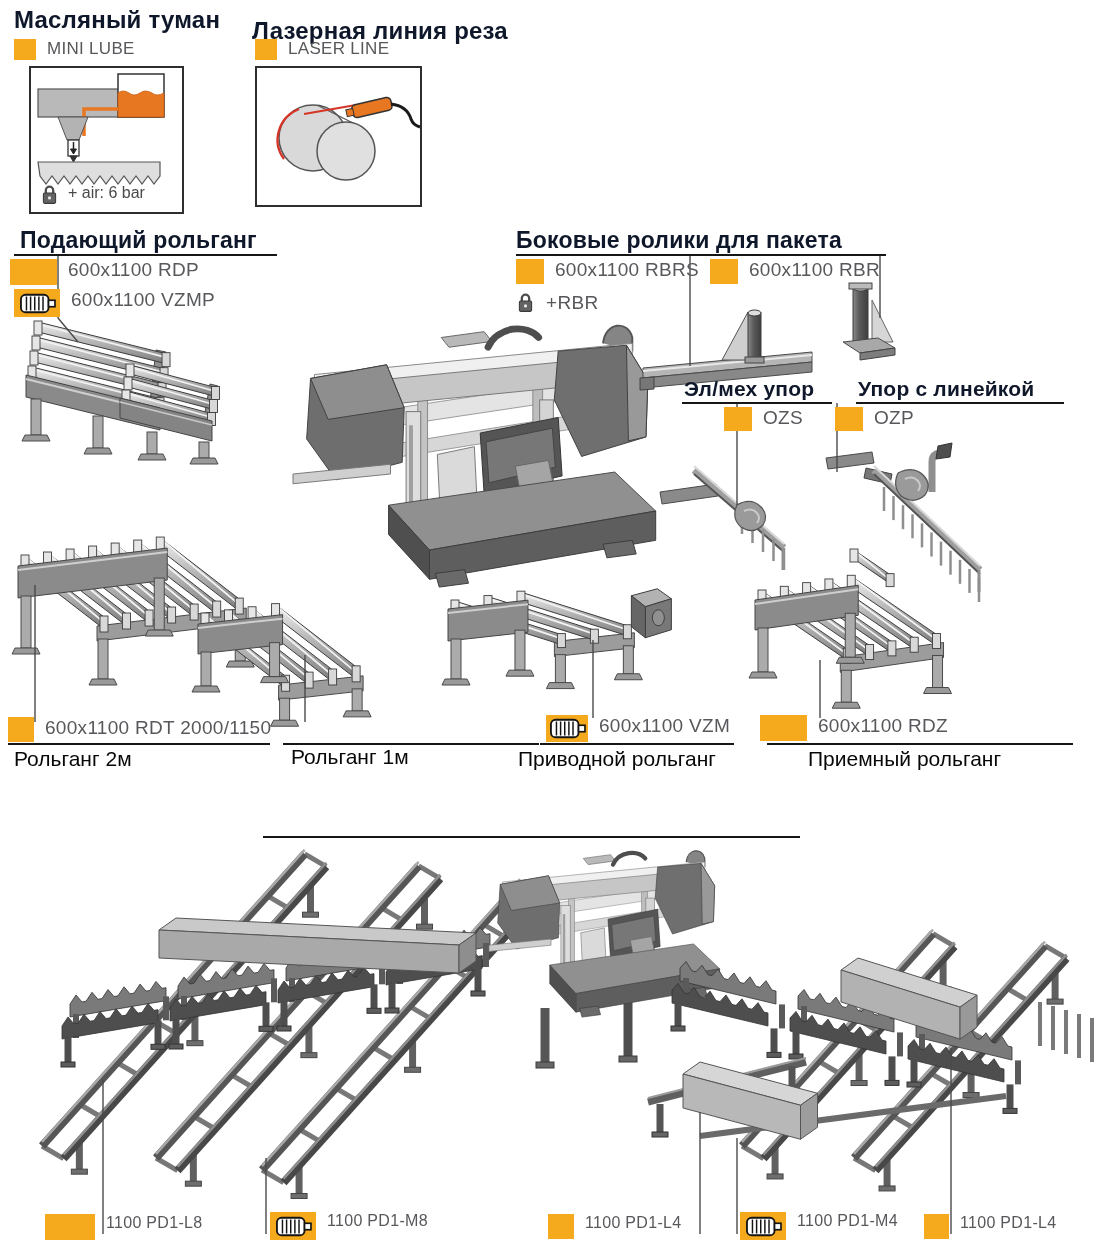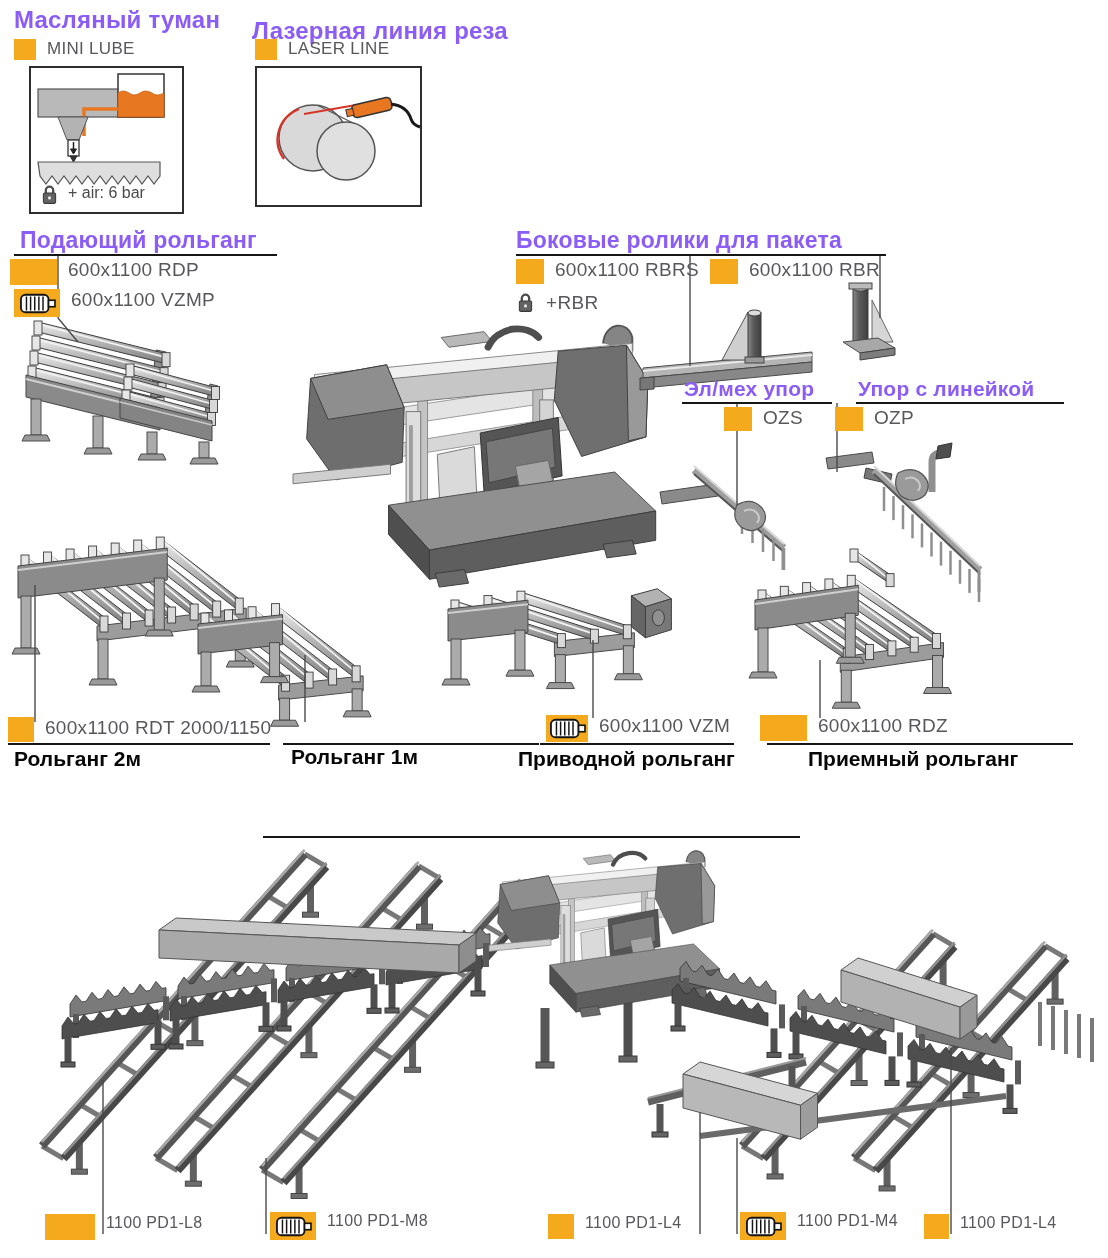--- a/index.html
+++ b/index.html
@@ -1,35 +1,35 @@
 <!DOCTYPE html>
 <html><head>
 <meta charset="utf-8">
 <style>
   *{margin:0;padding:0;box-sizing:border-box}
   html,body{background:#fff}
   body{width:1108px;height:1258px;position:relative;font-family:"Liberation Sans","DejaVu Sans",sans-serif}
   #page{position:absolute;left:0;top:0;width:1108px;height:1258px;overflow:hidden;background:#fff}
   #art{position:absolute;left:0;top:0}
-  .sec-title{position:absolute;font-weight:700;color:#8b5cf6;white-space:nowrap;letter-spacing:.2px}
+  .sec-title{position:absolute;font-weight:700;color:#0f172a;white-space:nowrap;letter-spacing:.2px}
   .t24{font-size:24px}.t23{font-size:23px}.t21{font-size:21px}
   .uline{position:absolute;height:0;border-top:2px solid #161616}
   .code-row{position:absolute;display:flex;gap:11px;white-space:nowrap}
   .code{color:#57585B;font-size:19px;letter-spacing:.3px}
   .code.small{font-size:17px}
   .code.big{font-size:16px}
   .note{color:#4a4a4a;font-size:16px}
   .sq{background:#F5A91D;width:28px;height:25px;flex:0 0 auto;display:flex;align-items:center;justify-content:center}
   .sq.s22{width:22px;height:21px}
   .sq.w47{width:47px;height:26px}
   .sq.w50{width:50px;height:26px}
   .sq.mot{width:46px;height:28px}
   .micon{width:37px;height:23px;display:block}
   .lock{width:15px;height:20px;display:block;flex:0 0 auto}
-  .conv-title{position:absolute;font-weight:700;font-size:21px;color:#070707;white-space:nowrap}
+  .conv-title{position:absolute;font-weight:400;font-size:21px;color:#070707;white-space:nowrap}
 </style>
 </head>
 <body>
 
 <div id="page">
 
   <svg id="art" width="1108" height="1258" viewBox="0 0 1108 1258">
     <defs>
       <linearGradient id="gR" x1="0" y1="0" x2="0" y2="1">
         <stop offset="0" stop-color="#f1f1f1"></stop>

